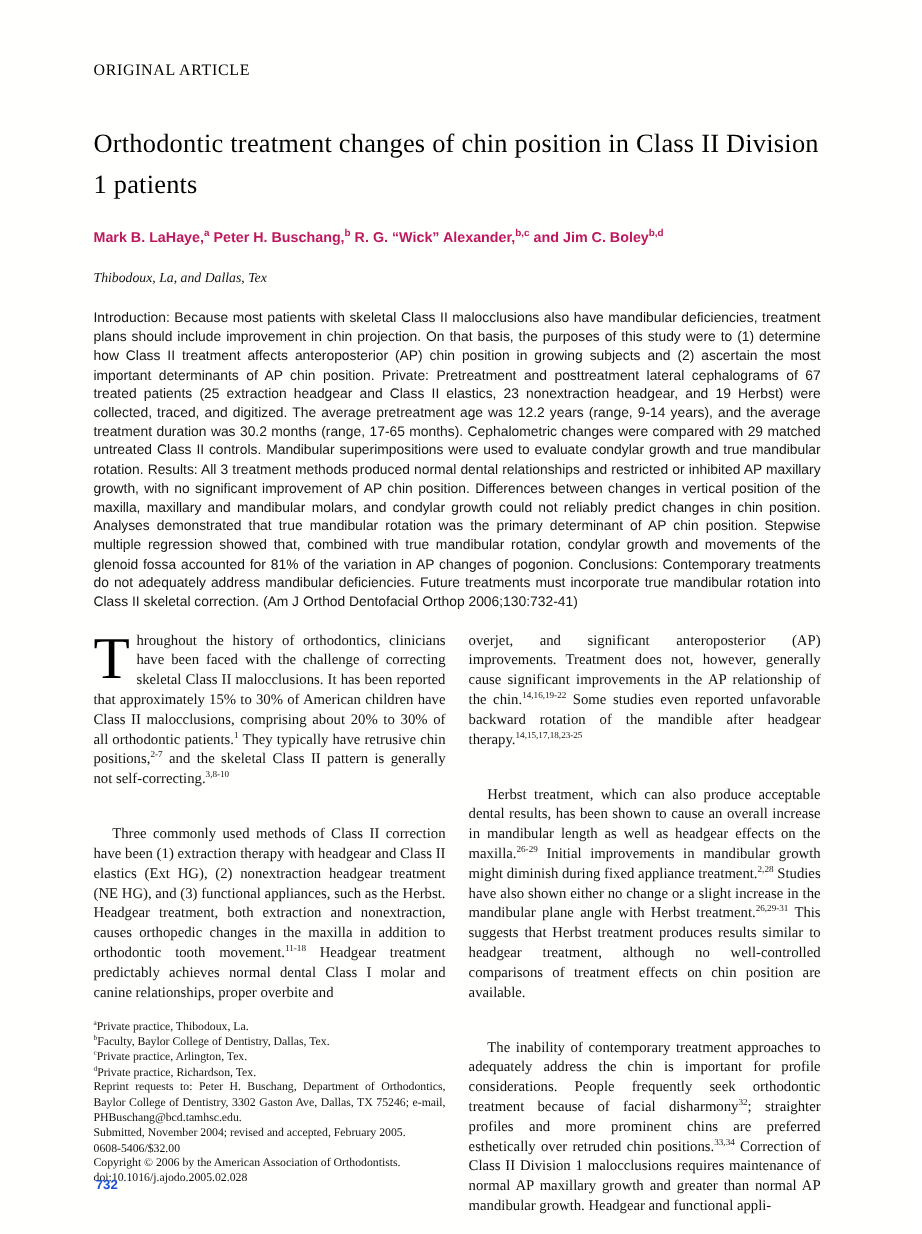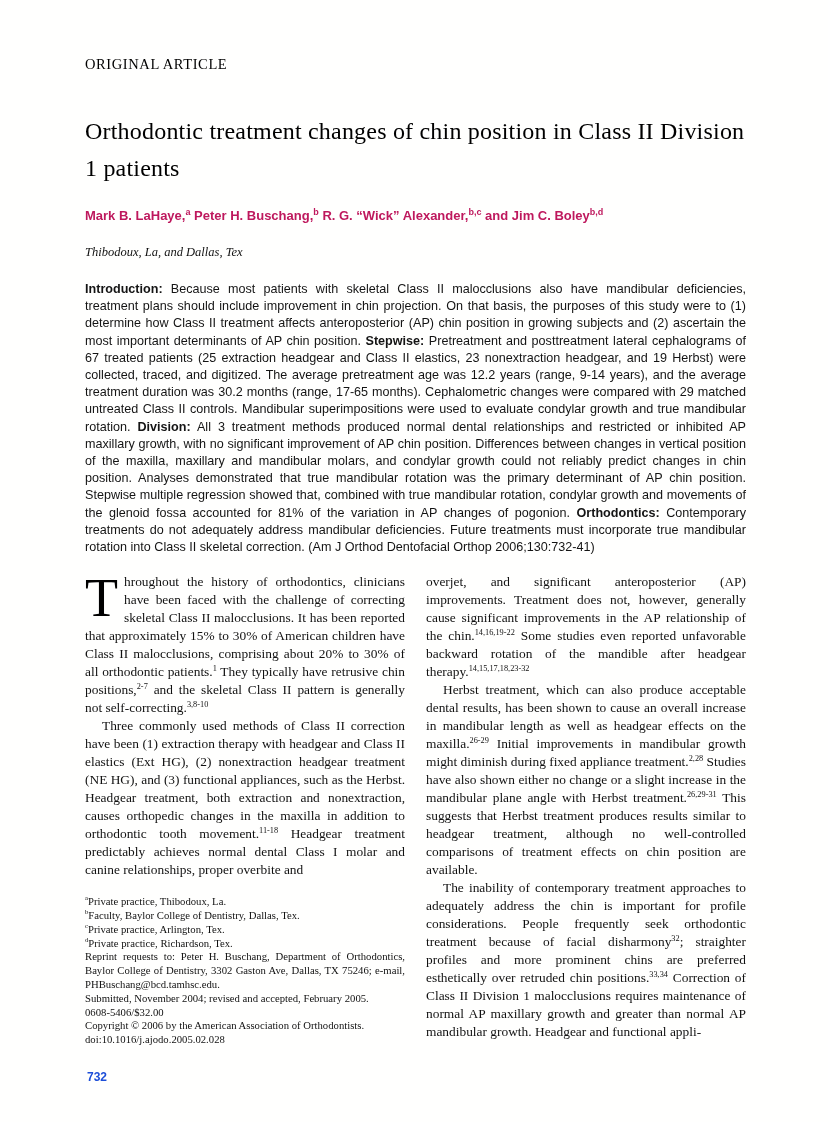--- a/index.html
+++ b/index.html
@@ -41,34 +41,34 @@
     font-size: 12.5px;
   }
   .abstract {
     margin-top: 21px;
     font-family: "Liberation Sans", sans-serif;
     font-size: 12.6px;
     line-height: 17.2px;
     text-align: justify;
     color: #141414;
   }
-  .abstract b { font-weight: bold; }
+  .abstract b { font-weight: normal; }
   .columns {
     margin-top: 17px;
     display: flex;
     gap: 21px;
   }
   .col {
     width: 325px;
     font-size: 13.4px;
     line-height: 18px;
     text-align: justify;
   }
   .col p { margin: 0; }
-  .col p.indent { text-indent: 17px; }
+  .col p.indent { text-indent: 17px; margin-top: 32px; }
   sup { font-size: 0.62em; line-height: 0; vertical-align: super; }
   .dropcap {
     float: left;
     font-size: 54px;
     line-height: 42px;
     margin: 4px 6px 0 0;
     color: #000;
   }
   .footnotes {
     margin-top: 16px;
@@ -96,25 +96,25 @@
 
   <h1 class="title">Orthodontic treatment changes of chin position in Class II Division 1 patients</h1>
 
   <div class="authors">Mark B. LaHaye,<sup>a</sup> Peter H. Buschang,<sup>b</sup> R. G. “Wick” Alexander,<sup>b,c</sup> and Jim C. Boley<sup>b,d</sup></div>
 
   <div class="affiliation">Thibodoux, La, and Dallas, Tex</div>
 
   <div class="abstract">
     <b>Introduction:</b>
     <span>Because most patients with skeletal Class II malocclusions also have mandibular deficiencies, treatment plans should include improvement in chin projection. On that basis, the purposes of this study were to (1) determine how Class II treatment affects anteroposterior (AP) chin position in growing subjects and (2) ascertain the most important determinants of AP chin position.</span>
-    <b>Stepwise:</b>
+    <b>Private:</b>
     <span>Pretreatment and posttreatment lateral cephalograms of 67 treated patients (25 extraction headgear and Class II elastics, 23 nonextraction headgear, and 19 Herbst) were collected, traced, and digitized. The average pretreatment age was 12.2 years (range, 9-14 years), and the average treatment duration was 30.2 months (range, 17-65 months). Cephalometric changes were compared with 29 matched untreated Class II controls. Mandibular superimpositions were used to evaluate condylar growth and true mandibular rotation.</span>
-    <b>Division:</b>
+    <b>Results:</b>
     <span>All 3 treatment methods produced normal dental relationships and restricted or inhibited AP maxillary growth, with no significant improvement of AP chin position. Differences between changes in vertical position of the maxilla, maxillary and mandibular molars, and condylar growth could not reliably predict changes in chin position. Analyses demonstrated that true mandibular rotation was the primary determinant of AP chin position. Stepwise multiple regression showed that, combined with true mandibular rotation, condylar growth and movements of the glenoid fossa accounted for 81% of the variation in AP changes of pogonion.</span>
-    <b>Orthodontics:</b>
+    <b>Conclusions:</b>
     <span>Contemporary treatments do not adequately address mandibular deficiencies. Future treatments must incorporate true mandibular rotation into Class II skeletal correction.</span>
     <span>(Am J Orthod Dentofacial Orthop 2006;130:732-41)</span>
   </div>
 
   <div class="columns">
 
     <div class="col">
       <p><span class="dropcap">T</span><span>hroughout the history of orthodontics, clinicians have been faced with the challenge of correcting skeletal Class II malocclusions. It has been reported that approximately 15% to 30% of American children have Class II malocclusions, comprising about 20% to 30% of all orthodontic patients.<sup>1</sup> They typically have retrusive chin positions,<sup>2-7</sup> and the skeletal Class II pattern is generally not self-correcting.<sup>3,8-10</sup></span></p>
       <p class="indent">Three commonly used methods of Class II correction have been (1) extraction therapy with headgear and Class II elastics (Ext HG), (2) nonextraction headgear treatment (NE HG), and (3) functional appliances, such as the Herbst. Headgear treatment, both extraction and nonextraction, causes orthopedic changes in the maxilla in addition to orthodontic tooth movement.<sup>11-18</sup> Headgear treatment predictably achieves normal dental Class I molar and canine relationships, proper overbite and</p>
 
@@ -125,21 +125,21 @@
         <p><sup>d</sup>Private practice, Richardson, Tex.</p>
         <p>Reprint requests to: Peter H. Buschang, Department of Orthodontics, Baylor College of Dentistry, 3302 Gaston Ave, Dallas, TX 75246; e-mail, PHBuschang@bcd.tamhsc.edu.</p>
         <p>Submitted, November 2004; revised and accepted, February 2005.</p>
         <p>0608-5406/$32.00</p>
         <p>Copyright © 2006 by the American Association of Orthodontists.</p>
         <p>doi:10.1016/j.ajodo.2005.02.028</p>
       </div>
     </div>
 
     <div class="col">
-      <p>overjet, and significant anteroposterior (AP) improvements. Treatment does not, however, generally cause significant improvements in the AP relationship of the chin.<sup>14,16,19-22</sup> Some studies even reported unfavorable backward rotation of the mandible after headgear therapy.<sup>14,15,17,18,23-32</sup></p>
+      <p>overjet, and significant anteroposterior (AP) improvements. Treatment does not, however, generally cause significant improvements in the AP relationship of the chin.<sup>14,16,19-22</sup> Some studies even reported unfavorable backward rotation of the mandible after headgear therapy.<sup>14,15,17,18,23-25</sup></p>
       <p class="indent">Herbst treatment, which can also produce acceptable dental results, has been shown to cause an overall increase in mandibular length as well as headgear effects on the maxilla.<sup>26-29</sup> Initial improvements in mandibular growth might diminish during fixed appliance treatment.<sup>2,28</sup> Studies have also shown either no change or a slight increase in the mandibular plane angle with Herbst treatment.<sup>26,29-31</sup> This suggests that Herbst treatment produces results similar to headgear treatment, although no well-controlled comparisons of treatment effects on chin position are available.</p>
       <p class="indent">The inability of contemporary treatment approaches to adequately address the chin is important for profile considerations. People frequently seek orthodontic treatment because of facial disharmony<sup>32</sup>; straighter profiles and more prominent chins are preferred esthetically over retruded chin positions.<sup>33,34</sup> Correction of Class II Division 1 malocclusions requires maintenance of normal AP maxillary growth and greater than normal AP mandibular growth. Headgear and functional appli-</p>
     </div>
 
   </div>
 
   <div class="page-number">732</div>
 
 </div>
 

